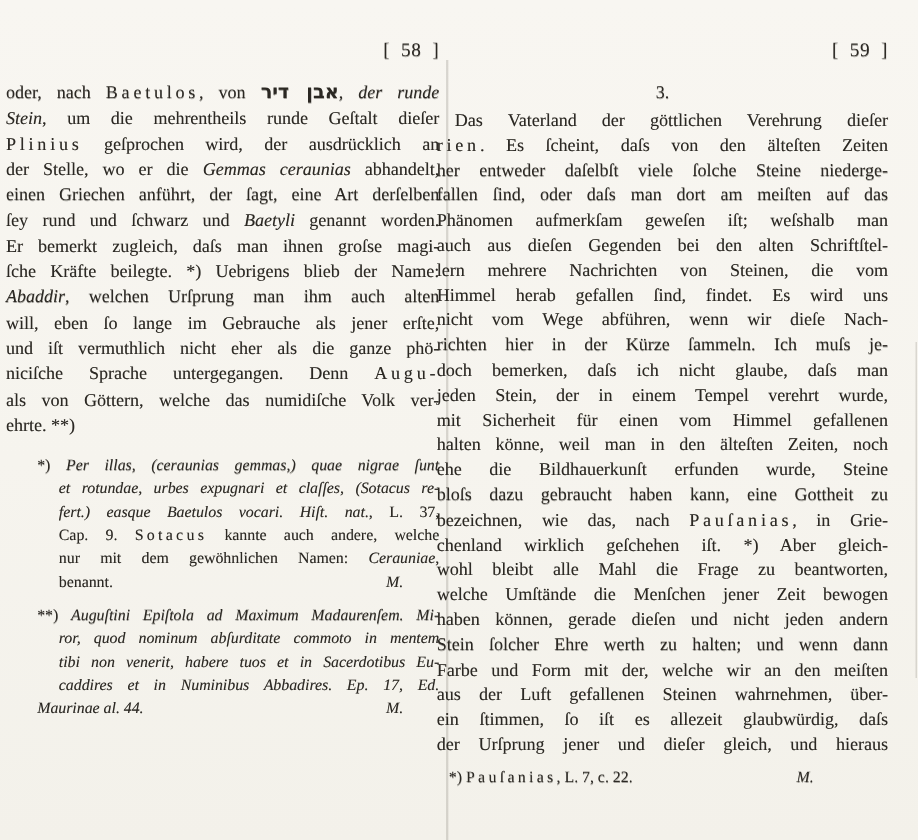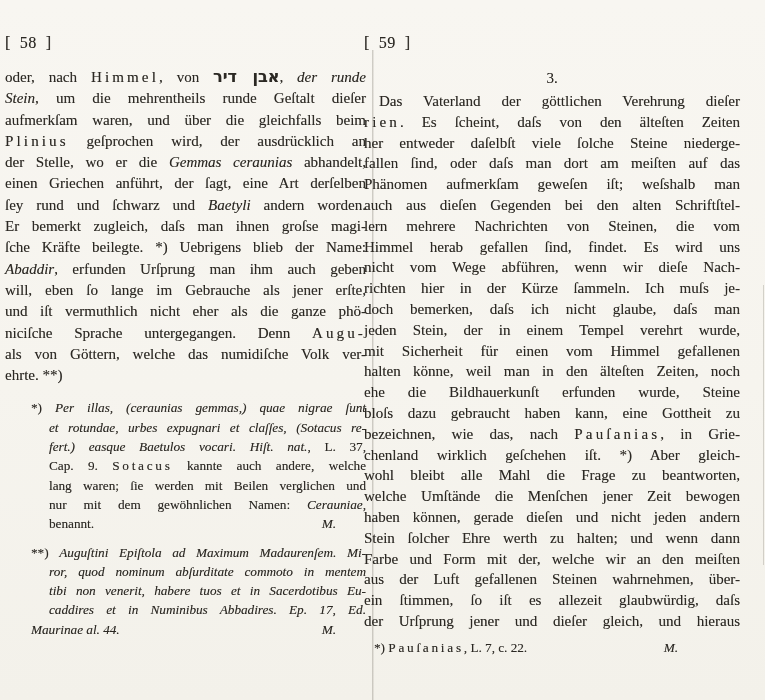--- a/index.html
+++ b/index.html
@@ -19,21 +19,21 @@
     background:linear-gradient(90deg,rgba(110,105,95,.38),rgba(180,175,165,.12));
   }
   .edge-right{
     position:absolute;right:1px;top:285px;height:280px;width:1px;
     background:rgba(120,115,105,.28);
   }
   .page{position:absolute;top:0;}
   .page.lp{left:0;width:361px;padding-left:5px;}
   .page.rp{left:364px;width:376px;}
   .phead{
-    text-align:left;font-size:16px;white-space:pre;
+    text-align:right;font-size:16px;white-space:pre;
     margin-top:33px;letter-spacing:.5px;line-height:20px;
   }
   .sec{text-align:center;font-size:15px;margin-top:15px;line-height:20px;}
   .body{font-size:15px;}
   .lp .body{margin-top:13px;}
   .rp .body{margin-top:3px;}
   .tline{line-height:21.3px;text-align:justify;text-align-last:justify;}
   .rp .tline{line-height:20.8px;}
   .tline.nj{text-align:left;text-align-last:left;}
   .tline.pind{text-indent:15px;}
@@ -53,42 +53,40 @@
 <body>
 
 <div class="scan">
 
   <div class="gutter"></div>
   <div class="edge-right"></div>
 
   <div class="page lp">
     <div class="phead">[  58  ]</div>
     <div class="body">
-        <div class="tline"><span>oder, nach </span><span class="sp">Himmel</span><span>, von </span><span class="he" dir="rtl">אבן דיר</span><span>, </span><span class="i">der runde</span></div>
+        <div class="tline"><span>oder, nach </span><span class="sp">Baetulos</span><span>, von </span><span class="he" dir="rtl">אבן דיר</span><span>, </span><span class="i">der runde</span></div>
         <div class="tline"><span class="i">Stein</span><span>, um die mehrentheils runde Geſtalt dieſer</span></div>
-        <div class="tline"><span>aufmerkſam waren, und über die gleichfalls beim</span></div>
         <div class="tline"><span class="sp">Plinius</span><span> geſprochen wird, der ausdrücklich an</span></div>
         <div class="tline"><span>der Stelle, wo er die </span><span class="i">Gemmas ceraunias</span><span> abhandelt,</span></div>
         <div class="tline"><span>einen Griechen anführt, der ſagt, eine Art derſelben</span></div>
-        <div class="tline"><span>ſey rund und ſchwarz und </span><span class="i">Baetyli</span><span> andern worden.</span></div>
+        <div class="tline"><span>ſey rund und ſchwarz und </span><span class="i">Baetyli</span><span> genannt worden.</span></div>
         <div class="tline"><span>Er bemerkt zugleich, daſs man ihnen groſse magi-</span></div>
         <div class="tline"><span>ſche Kräfte beilegte. *) Uebrigens blieb der Name:</span></div>
-        <div class="tline"><span class="i">Abaddir</span><span>, erfunden Urſprung man ihm auch geben</span></div>
+        <div class="tline"><span class="i">Abaddir</span><span>, welchen Urſprung man ihm auch alten</span></div>
         <div class="tline"><span>will, eben ſo lange im Gebrauche als jener erſte,</span></div>
         <div class="tline"><span>und iſt vermuthlich nicht eher als die ganze phö-</span></div>
         <div class="tline"><span>niciſche Sprache untergegangen. Denn </span><span class="sp">Augu-</span></div>
         <div class="tline"><span>als von Göttern, welche das numidiſche Volk ver-</span></div>
         <div class="tline nj"><span>ehrte. **)</span></div>
       </div>
     <div class="fn fn1">
         <div class="tline"><span>*) </span><span class="i">Per illas, (ceraunias gemmas,) quae nigrae ſunt</span></div>
         <div class="tline ind1"><span class="i">et rotundae, urbes expugnari et claſſes, (Sotacus re-</span></div>
         <div class="tline ind1"><span class="i">fert.) easque Baetulos vocari. Hiſt. nat.</span><span>, L. 37,</span></div>
         <div class="tline ind1"><span>Cap. 9. </span><span class="sp">Sotacus</span><span> kannte auch andere, welche</span></div>
-        <div class="tline ind1"><span>lang waren; ſie werden mit Beilen verglichen und</span></div>
         <div class="tline ind1"><span>nur mit dem gewöhnlichen Namen: </span><span class="i">Cerauniae</span><span>,</span></div>
         <div class="tline nj ind1"><span class="sig">M.</span><span>benannt.</span></div>
       </div>
     <div class="fn fn2">
         <div class="tline"><span>**) </span><span class="i">Auguſtini Epiſtola ad Maximum Madaurenſem. Mi-</span></div>
         <div class="tline ind1"><span class="i">ror, quod nominum abſurditate commoto in mentem</span></div>
         <div class="tline ind1"><span class="i">tibi non venerit, habere tuos et in Sacerdotibus Eu-</span></div>
         <div class="tline ind1"><span class="i">caddires et in Numinibus Abbadires. Ep. 17, Ed.</span></div>
         <div class="tline nj"><span class="sig">M.</span><span class="i">Maurinae al. 44.</span></div>
       </div>

